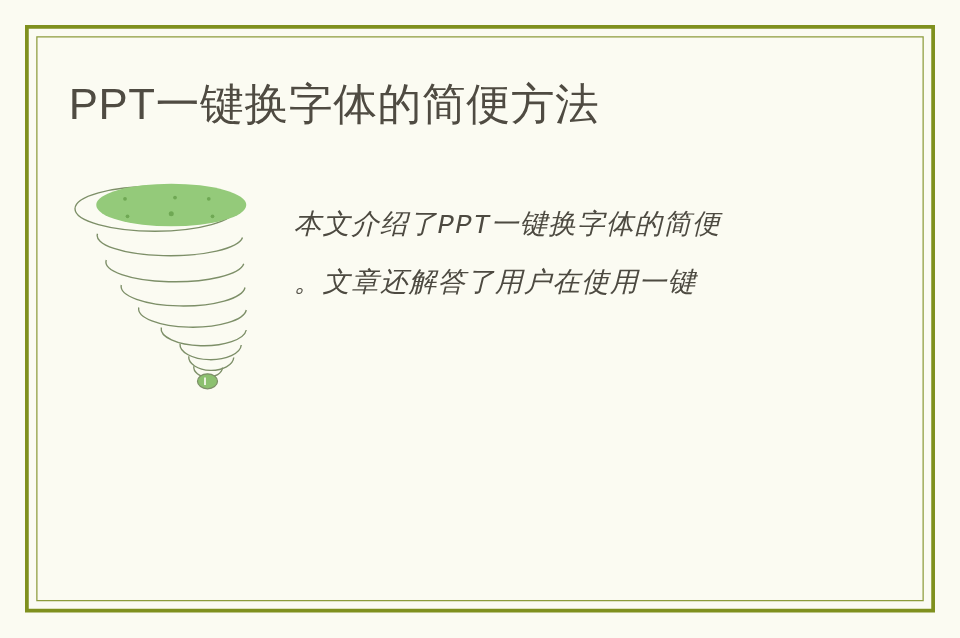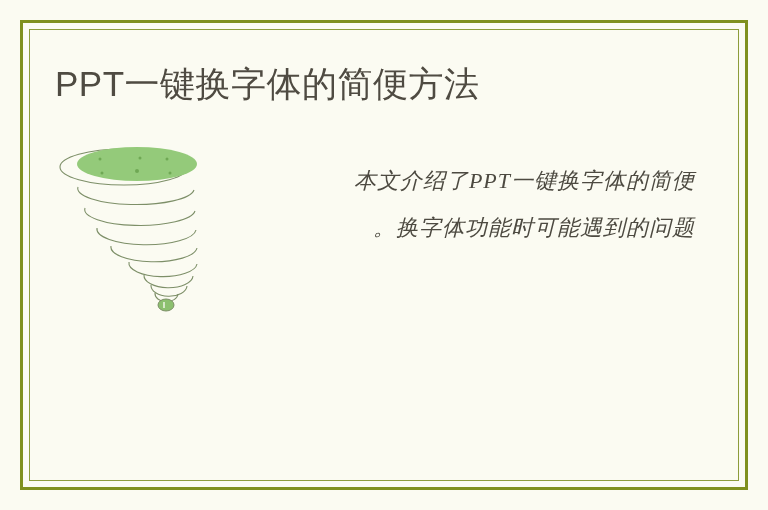--- a/index.html
+++ b/index.html
@@ -80,28 +80,27 @@
   }
 
   
   .body-text {
     position: absolute;
     left: 190px;
     top: 12px;
     width: 460px;
   }
   .body-line {
-    font-family: Liberation Serif, serif;
+    font-family: Liberation Mono, monospace;
     font-size: 22px;
     line-height: 47px;
     color: #4d4a41;
     letter-spacing: 1px;
     white-space: nowrap;
     font-style: italic;
-    text-align: right;
   }
 </style>
 </head>
 <body>
 
 <div class="card">
 
   <div class="frame-outer"></div>
   <div class="frame-inner"></div>
 
@@ -132,17 +131,17 @@
         <path d="M 106 140 A 10 6 0 0 0 142 141" fill="none" stroke="#7d8f68" stroke-width="1.1"></path>
         <path d="M 110 148 A 7 5 0 0 0 133 149" fill="none" stroke="#7d8f68" stroke-width="1.1"></path>
 
         <ellipse cx="121" cy="160" rx="8" ry="6" fill="#8cc06f" stroke="#7d8f68" stroke-width="1"></ellipse>
         <path d="M 119 157 L 119 163" stroke="#f7f8ee" stroke-width="1.4"></path>
       </svg>
     </div>
 
     <div class="body-text">
       <div class="body-line">本文介绍了PPT一键换字体的简便</div>
-      <div class="body-line">。换字体功能时可能遇到的问题</div>
+      <div class="body-line">。文章还解答了用户在使用一键</div>
     </div>
 
   </div>
 </div>
 
 </body></html>

